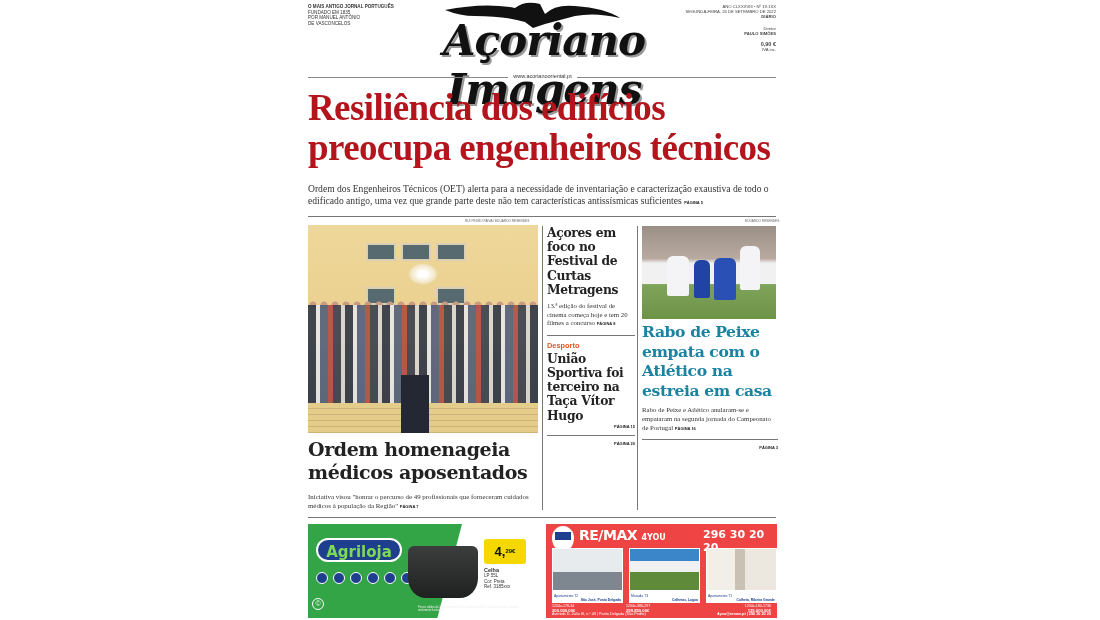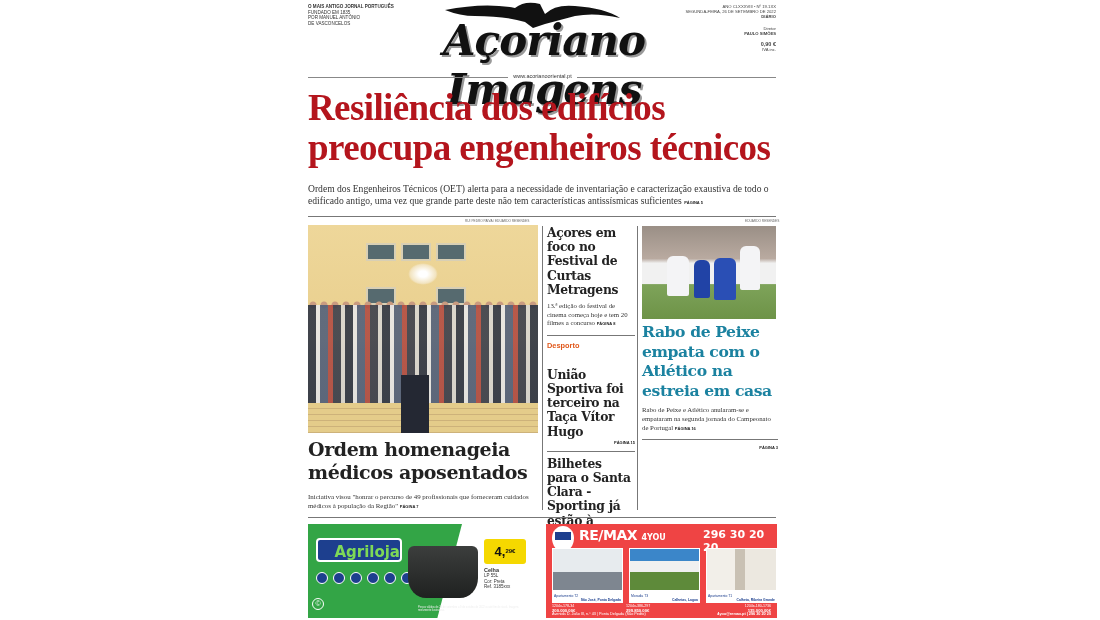--- a/index.html
+++ b/index.html
@@ -41,34 +41,34 @@
   .ordem-sub { position: absolute; left: 3px; top: 492px; width: 232px; font-family: "Liberation Serif", serif; font-size: 6.9px; line-height: 9px; color: #333; }
   .rule-bottom { position: absolute; left: 3px; right: 4px; top: 517px; height: 1px; background: #777; }
 
   
   .mid { position: absolute; left: 242px; top: 226px; width: 88px; }
   .vr1 { position: absolute; left: 237px; top: 226px; width: 1px; height: 284px; background: #777; }
   .vr2 { position: absolute; left: 332px; top: 226px; width: 1px; height: 284px; background: #777; }
   .h-mid { font-family: "DejaVu Serif", serif; font-weight: bold; font-size: 12.3px; line-height: 14.2px; color: #222; letter-spacing: -0.3px; }
   .s-mid { font-family: "Liberation Serif", serif; font-size: 6.8px; line-height: 8.6px; color: #333; margin-top: 5px; }
   .mid-rule { height: 1px; background: #777; margin: 6px 0 5px 0; }
-  .kicker { font-family: "Liberation Sans", sans-serif; font-weight: bold; font-size: 7.4px; color: #e0581b; margin-bottom: 18px; }
+  .kicker { font-family: "Liberation Sans", sans-serif; font-weight: bold; font-size: 7.4px; color: #e0581b; margin-bottom: 2px; }
   .pg-right { text-align: right; margin-top: 1px; }
 
   
   .photo-sport { position: absolute; left: 337px; top: 226px; width: 134px; height: 93px; background: linear-gradient(#9a8f86 0%, #b9aaa0 35%, #f1f1f1 40%, #f1f1f1 62%, #7ea35a 63%, #6d9347 100%); overflow: hidden; }
   .pl { position: absolute; border-radius: 6px 6px 2px 2px; }
   .right { position: absolute; left: 337px; top: 322px; width: 136px; }
   .h-right-blue { font-family: "DejaVu Serif", serif; font-weight: bold; font-size: 15.6px; line-height: 19.6px; color: #1b82a0; letter-spacing: -0.4px; }
   .h-right { font-family: "DejaVu Serif", serif; font-weight: bold; font-size: 11.2px; line-height: 13px; color: #222; letter-spacing: -0.3px; }
 
   
   .ad-agri { position: absolute; left: 3px; top: 524px; width: 230px; height: 94px; background: #fff; overflow: hidden; }
   .agri-green { position: absolute; left: 0; top: 0; width: 154px; height: 94px; background: #33a546; clip-path: polygon(0 0, 100% 0, 84% 100%, 0 100%); }
-  .agri-logo { position: absolute; left: 8px; top: 14px; width: 86px; height: 24px; border-radius: 4px; background: #1d3f8e; color: #7ed957; font-family: "DejaVu Sans", sans-serif; font-weight: bold; font-size: 15px; line-height: 24px; text-align: right; border: 2px solid #fff; }
+  .agri-logo { position: absolute; left: 8px; top: 14px; width: 86px; height: 24px; border-radius: 12px; background: #1d3f8e; color: #7ed957; font-family: "DejaVu Sans", sans-serif; font-weight: bold; font-size: 15px; line-height: 24px; text-align: center; border: 2px solid #fff; }
   .agri-icons { position: absolute; left: 8px; top: 48px; display: flex; gap: 5px; }
   .agri-icons span { width: 12px; height: 12px; border-radius: 50%; background: #1d3f8e; border: 1px solid #fff; display: block; }
   .agri-c { position: absolute; left: 4px; top: 74px; width: 12px; height: 12px; border-radius: 50%; border: 1.5px solid #fff; color: #fff; font-family: "Liberation Sans", sans-serif; font-size: 7px; line-height: 9px; text-align: center; }
   .agri-pot { position: absolute; left: 100px; top: 22px; width: 70px; height: 52px; background: linear-gradient(#3c3e3d, #1f2120); border-radius: 6px 6px 18px 18px / 6px 6px 20px 20px; }
   .agri-price { position: absolute; left: 176px; top: 15px; width: 42px; height: 25px; background: #f5d800; border-radius: 3px; font-family: "Liberation Sans", sans-serif; font-weight: bold; font-size: 13px; line-height: 25px; text-align: center; color: #111; }
   .agri-price small { font-size: 6px; vertical-align: top; }
   .agri-desc { position: absolute; left: 176px; top: 44px; font-family: "Liberation Sans", sans-serif; font-size: 4.5px; line-height: 5.4px; color: #333; }
   .agri-desc .b { font-weight: bold; font-size: 5.5px; }
   .agri-fine { position: absolute; left: 110px; top: 82px; width: 110px; font-family: "Liberation Sans", sans-serif; font-size: 2.6px; line-height: 3px; color: #eee; }
 
@@ -153,21 +153,20 @@
     <h3 class="h-mid">Açores em foco no Festival de Curtas Metragens</h3>
     <p class="s-mid">
       <span>13.ª edição do festival de cinema começa hoje e tem 20 filmes a concurso</span>
       <span class="pg">Página 8</span>
     </p>
     <div class="mid-rule"></div>
     <div class="kicker">Desporto</div>
     <h3 class="h-mid">União Sportiva foi terceiro na Taça Vítor Hugo</h3>
     <div class="pg pg-right">Página 15</div>
     <div class="mid-rule"></div>
-    <h3 class="h-mid">Bilhetes para o Santa Clara - Sporting já estão à venda</h3>
     <div class="pg pg-right">Página 20</div>
   </div>
 
   <div class="credit" style="left:440px; top:219px;">Eduardo Resendes</div>
   <div class="photo-sport">
     <div class="pl" style="left:25px; top:30px; width:22px; height:40px; background:#f4f4f6;"></div>
     <div class="pl" style="left:52px; top:34px; width:16px; height:38px; background:#2143a6;"></div>
     <div class="pl" style="left:72px; top:32px; width:22px; height:42px; background:#2a4fb5;"></div>
     <div class="pl" style="left:98px; top:20px; width:20px; height:44px; background:#f4f4f6;"></div>
   </div>

